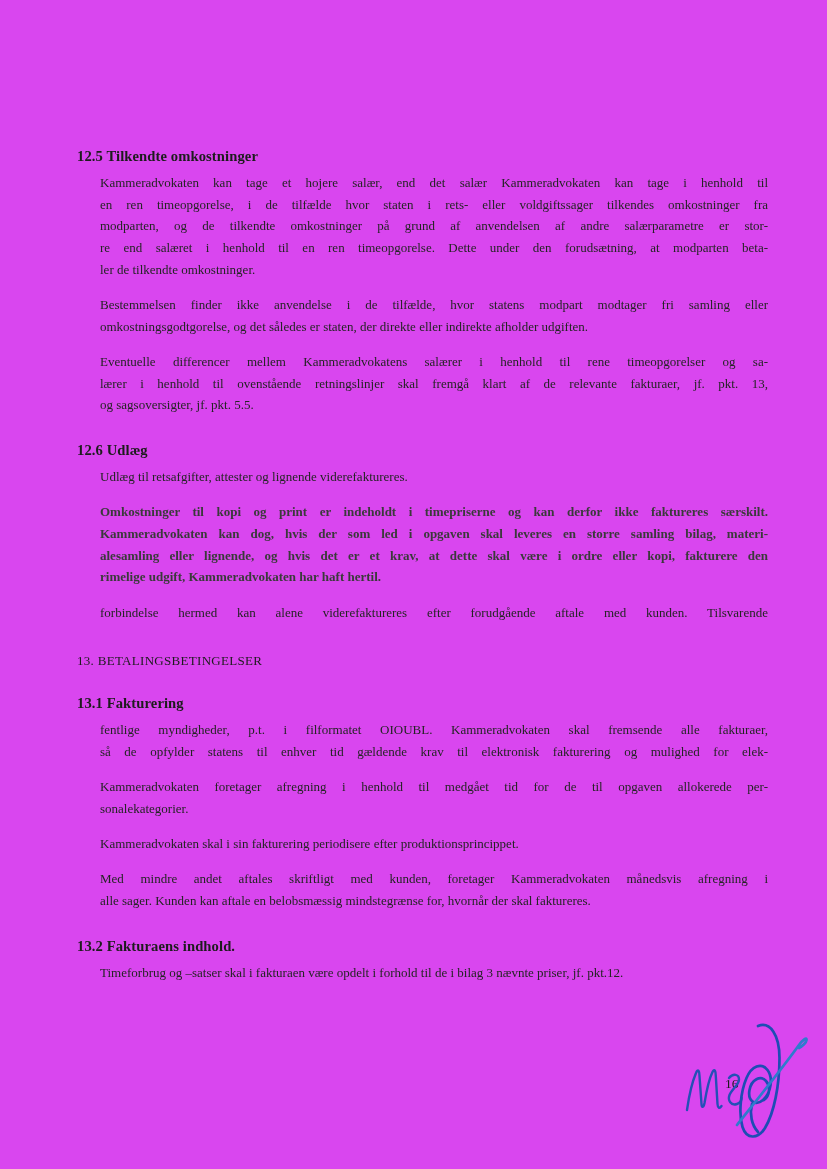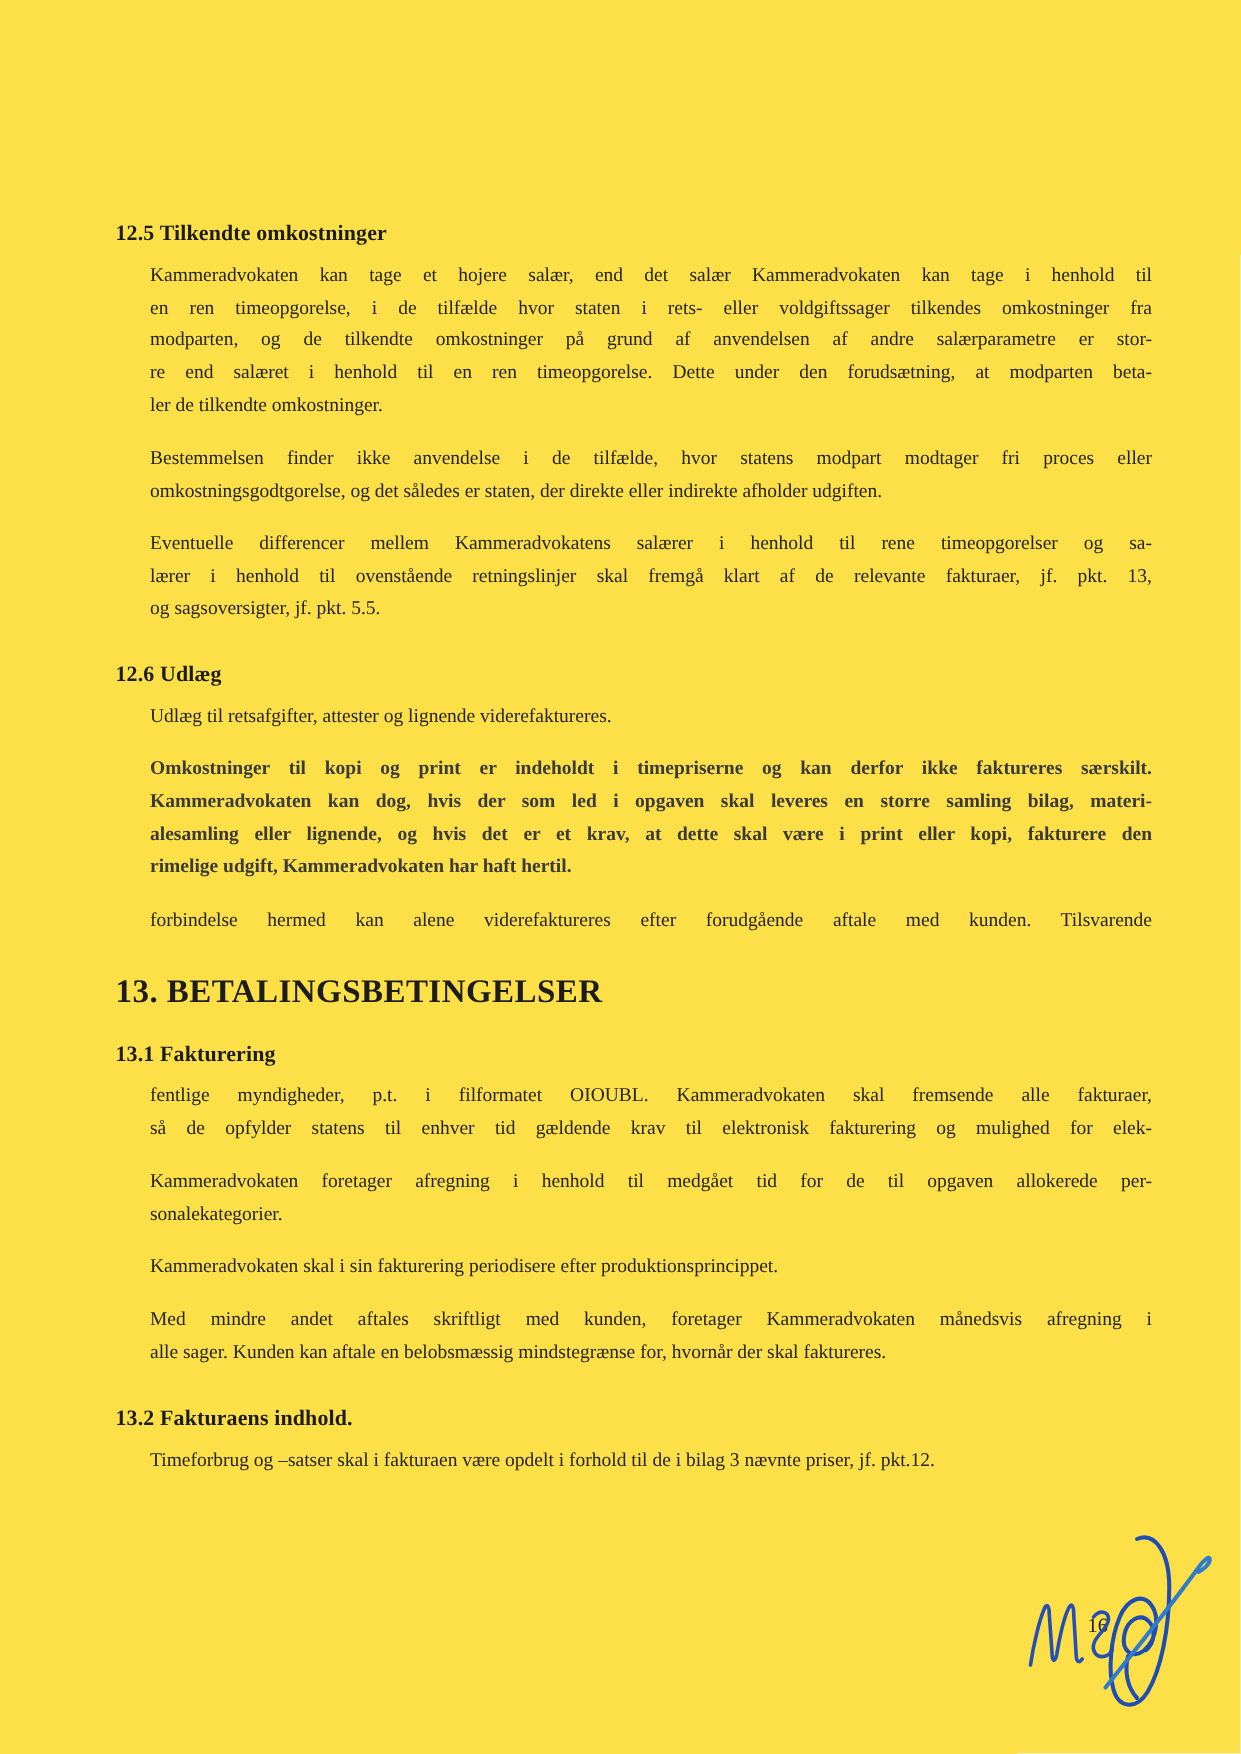--- a/index.html
+++ b/index.html
@@ -5,43 +5,43 @@
 <style>
   html, body {
     margin: 0;
     padding: 0;
     background: #ffffff;
   }
   .page {
     position: relative;
     width: 827px;
     height: 1169px;
-    background: #fde047;
+    background: #d946ef;
     overflow: hidden;
     font-family: "Liberation Serif", serif;
     color: #212121;
   }
   .content {
     position: absolute;
     left: 77px;
     top: 147px;
     width: 693px;
   }
   .h-sub {
     margin: 0 0 6px 0;
     font-size: 14.6px;
     font-weight: 700;
     line-height: 19px;
     color: #1c1c1c;
     letter-spacing: 0.1px;
   }
   .h-main {
     margin: 27px 0 22px 0;
-    font-size: 22px;
-    font-weight: 700;
+    font-size: 13px;
+    font-weight: 400;
     line-height: 22px;
     color: #1c1c1c;
     letter-spacing: 0.3px;
   }
   .sec-gap { margin-top: 25px; }
   .para {
     margin: 0 0 13.5px 23px;
     width: 668px;
     font-size: 13px;
     line-height: 21.7px;
@@ -91,39 +91,39 @@
     <section>
       <h3 class="h-sub">12.5 Tilkendte omkostninger</h3>
       <div class="para">
           <div class="tline">Kammeradvokaten kan tage et hojere salær, end det salær Kammeradvokaten kan tage i henhold til</div>
           <div class="tline">en ren timeopgorelse, i de tilfælde hvor staten i rets- eller voldgiftssager tilkendes omkostninger fra</div>
           <div class="tline">modparten, og de tilkendte omkostninger på grund af anvendelsen af andre salærparametre er stor-</div>
           <div class="tline">re end salæret i henhold til en ren timeopgorelse. Dette under den forudsætning, at modparten beta-</div>
           <div class="tline last">ler de tilkendte omkostninger.</div>
         </div>
       <div class="para">
-          <div class="tline">Bestemmelsen finder ikke anvendelse i de tilfælde, hvor statens modpart modtager fri proces eller</div>
+          <div class="tline">Bestemmelsen finder ikke anvendelse i de tilfælde, hvor statens modpart modtager fri samling eller</div>
           <div class="tline last">omkostningsgodtgorelse, og det således er staten, der direkte eller indirekte afholder udgiften.</div>
         </div>
       <div class="para">
           <div class="tline">Eventuelle differencer mellem Kammeradvokatens salærer i henhold til rene timeopgorelser og sa-</div>
           <div class="tline">lærer i henhold til ovenstående retningslinjer skal fremgå klart af de relevante fakturaer, jf. pkt. 13,</div>
           <div class="tline last">og sagsoversigter, jf. pkt. 5.5.</div>
         </div>
     </section>
 
     <section class="sec-gap">
       <h3 class="h-sub">12.6 Udlæg</h3>
       <div class="para">
           <div class="tline last">Udlæg til retsafgifter, attester og lignende viderefaktureres.</div>
         </div>
       <div class="para faded">
           <div class="tline">Omkostninger til kopi og print er indeholdt i timepriserne og kan derfor ikke faktureres særskilt.</div>
           <div class="tline">Kammeradvokaten kan dog, hvis der som led i opgaven skal leveres en storre samling bilag, materi-</div>
-          <div class="tline">alesamling eller lignende, og hvis det er et krav, at dette skal være i print eller kopi, fakturere den</div>
+          <div class="tline">alesamling eller lignende, og hvis det er et krav, at dette skal være i ordre eller kopi, fakturere den</div>
           <div class="tline last">rimelige udgift, Kammeradvokaten har haft hertil.</div>
         </div>
       <div class="para">
           <div class="tline">forbindelse hermed kan alene viderefaktureres efter forudgående aftale med kunden. Tilsvarende</div>
         </div>
     </section>
 
     <h2 class="h-main">13. BETALINGSBETINGELSER</h2>
 
     <section>

